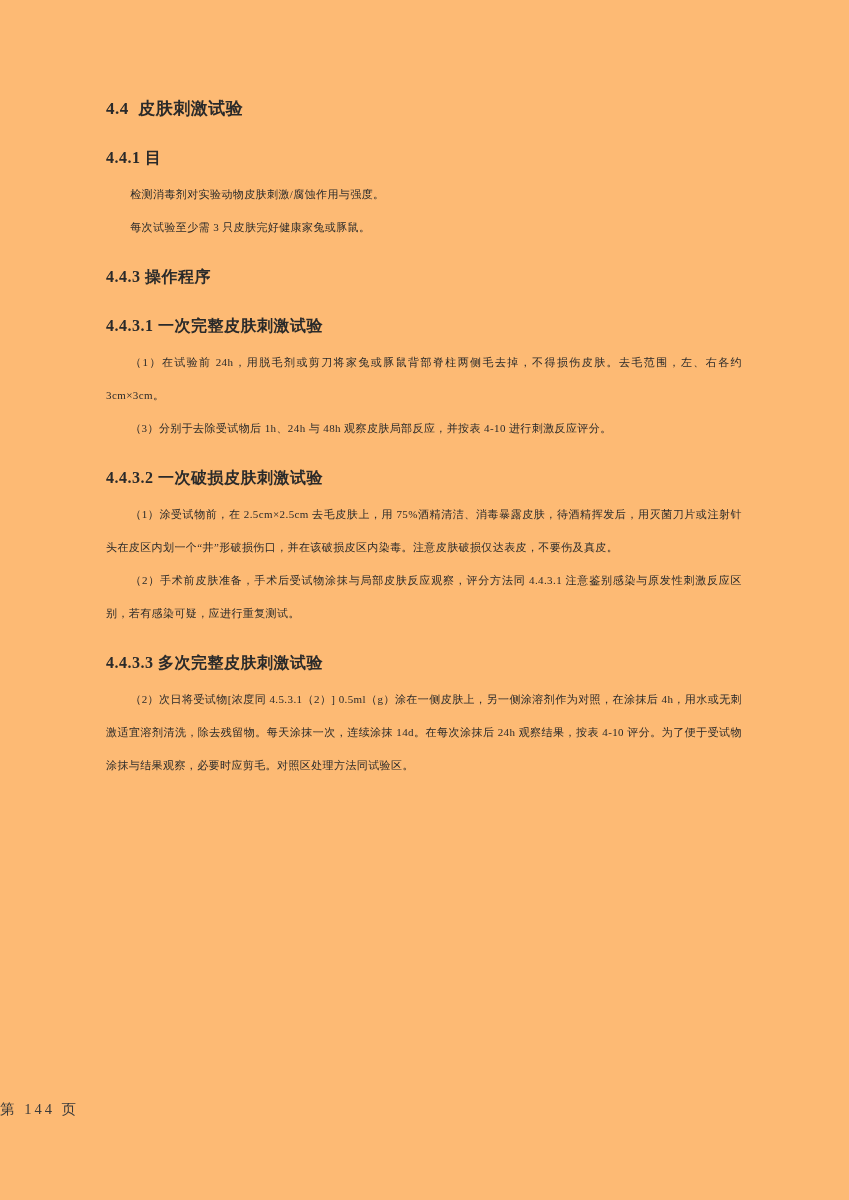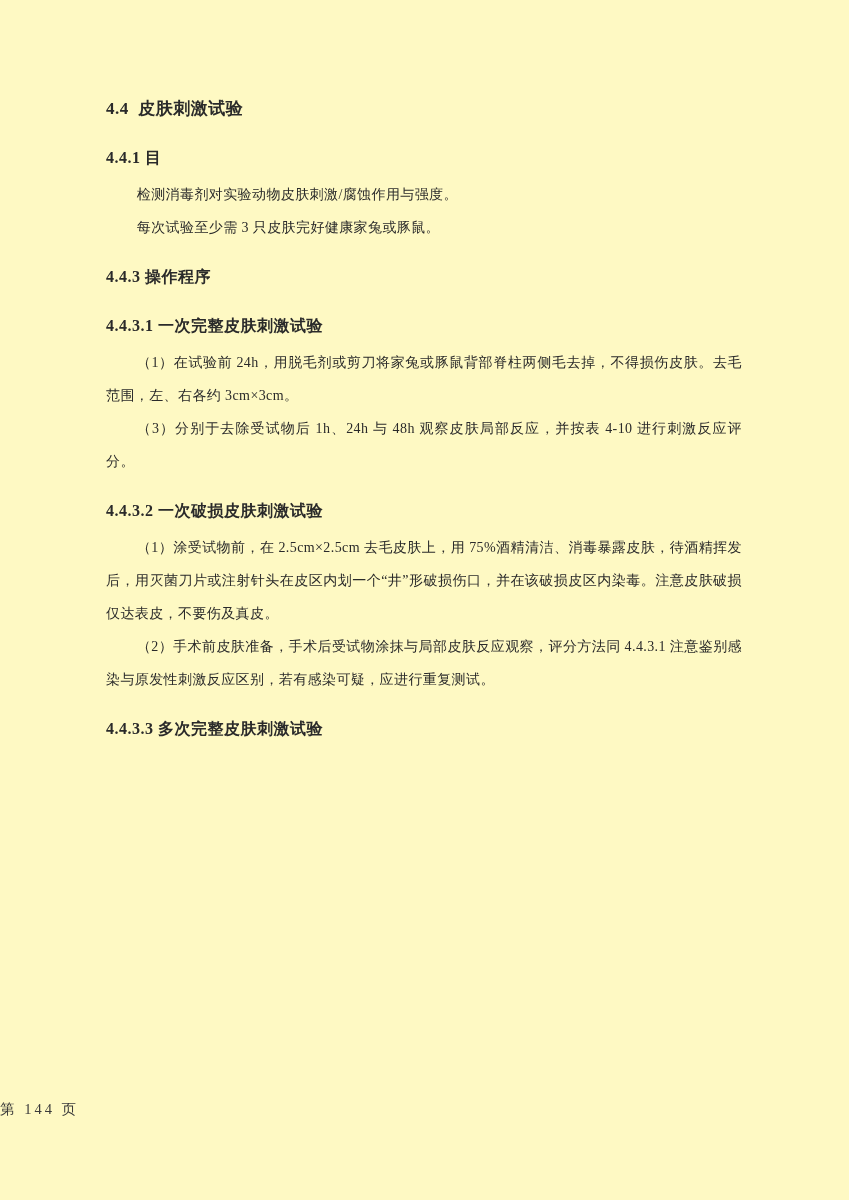--- a/index.html
+++ b/index.html
@@ -4,21 +4,21 @@
 <style>
   html, body {
     margin: 0;
     padding: 0;
     background: #ffffff;
   }
   .page {
     position: relative;
     width: 849px;
     height: 1200px;
-    background: #fef9c3;
+    background: #fdba74;
     overflow: hidden;
     font-family: "Liberation Serif", "DejaVu Serif", serif;
     color: #2a2a2a;
   }
   .content {
     position: absolute;
     left: 106px;
     top: 92px;
     width: 636px;
   }
@@ -32,21 +32,21 @@
   }
   .h3, .h4 {
     font-size: 16px;
     font-weight: bold;
     line-height: 33px;
     margin: 16px 0 4px 0;
     white-space: pre-wrap;
     letter-spacing: 0.5px;
   }
   .p {
-    font-size: 14px;
+    font-size: 11px;
     line-height: 33px;
     margin: 0;
     text-indent: 2.2em;
     text-align: justify;
     letter-spacing: 0.4px;
   }
   .footer {
     position: absolute;
     top: 1100px;
     left: 0;
@@ -67,18 +67,19 @@
     <p class="p">检测消毒剂对实验动物皮肤刺激/腐蚀作用与强度。</p>
     <p class="p">每次试验至少需 3 只皮肤完好健康家兔或豚鼠。</p>
     <div class="h3">4.4.3 操作程序</div>
     <div class="h4">4.4.3.1 一次完整皮肤刺激试验</div>
     <p class="p">（1）在试验前 24h，用脱毛剂或剪刀将家兔或豚鼠背部脊柱两侧毛去掉，不得损伤皮肤。去毛范围，左、右各约 3cm×3cm。</p>
     <p class="p">（3）分别于去除受试物后 1h、24h 与 48h 观察皮肤局部反应，并按表 4-10 进行刺激反应评分。</p>
     <div class="h4">4.4.3.2 一次破损皮肤刺激试验</div>
     <p class="p">（1）涂受试物前，在 2.5cm×2.5cm 去毛皮肤上，用 75%酒精清洁、消毒暴露皮肤，待酒精挥发后，用灭菌刀片或注射针头在皮区内划一个“井”形破损伤口，并在该破损皮区内染毒。注意皮肤破损仅达表皮，不要伤及真皮。</p>
     <p class="p">（2）手术前皮肤准备，手术后受试物涂抹与局部皮肤反应观察，评分方法同 4.4.3.1 注意鉴别感染与原发性刺激反应区别，若有感染可疑，应进行重复测试。</p>
     <div class="h4">4.4.3.3 多次完整皮肤刺激试验</div>
+    <p class="p">（2）次日将受试物[浓度同 4.5.3.1（2）] 0.5ml（g）涂在一侧皮肤上，另一侧涂溶剂作为对照，在涂抹后 4h，用水或无刺激适宜溶剂清洗，除去残留物。每天涂抹一次，连续涂抹 14d。在每次涂抹后 24h 观察结果，按表 4-10 评分。为了便于受试物涂抹与结果观察，必要时应剪毛。对照区处理方法同试验区。</p>
   </div>
 
   <div class="footer">
     <span>第 144 页</span>
   </div>
 </div>
 
 </body></html>

